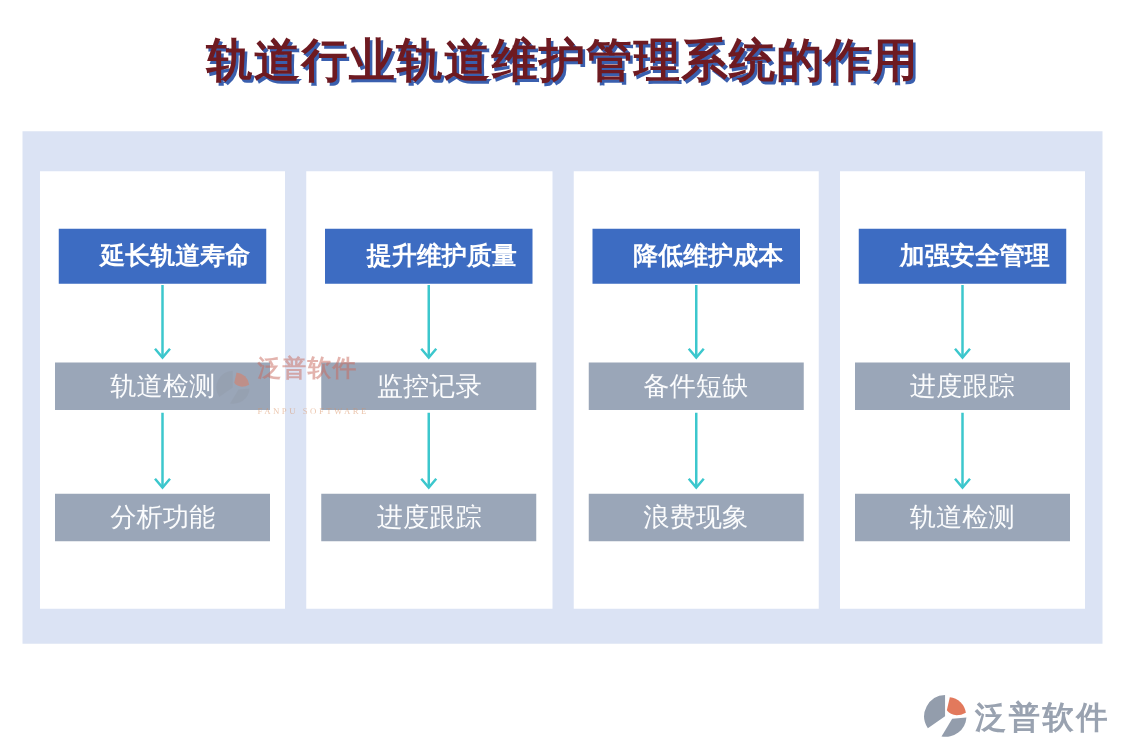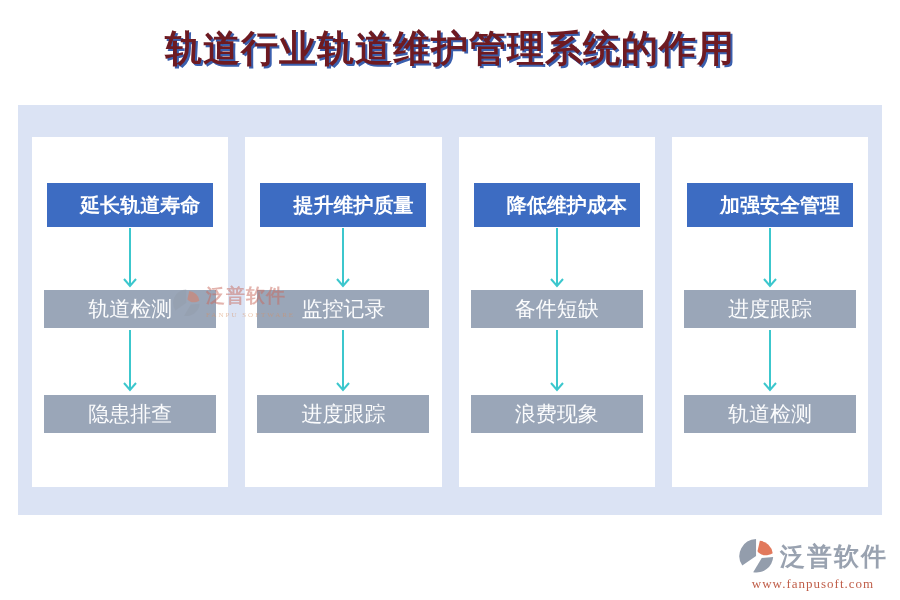--- a/index.html
+++ b/index.html
@@ -46,21 +46,21 @@
     position:absolute;left:172px;top:286px;
     display:flex;align-items:center;opacity:0.5;pointer-events:none;
   }
   .watermark .wm-text{margin-left:4px;line-height:1;}
   .watermark .wm-brand{
     font-size:19px;font-weight:bold;color:var(--watermarkText,#c96a5e);
     letter-spacing:1px;
   }
   .watermark .wm-sub{
     font-size:7px;color:var(--watermarkSub,#d88e5e);
-    letter-spacing:2px;margin-top:7px;
+    letter-spacing:2px;margin-top:21px;
   }
   .footer-logo{
     position:absolute;right:12px;bottom:8px;text-align:center;
   }
   .footer-row{display:flex;align-items:center;justify-content:flex-end;}
   .footer-brand{
     font-size:25px;font-weight:bold;color:var(--footerBrand,#99a2b0);
     letter-spacing:2px;margin-left:4px;
   }
   .footer-url{
@@ -80,21 +80,21 @@
       <div class="header-box">延长轨道寿命</div>
       <svg class="flow-arrow" width="16" height="60" viewBox="0 0 16 60">
           <line x1="8" y1="0" x2="8" y2="57"></line>
           <polyline points="2,51 8,58 14,51"></polyline>
         </svg>
       <div class="item-box">轨道检测</div>
       <svg class="flow-arrow second" width="16" height="62" viewBox="0 0 16 62">
           <line x1="8" y1="0" x2="8" y2="59"></line>
           <polyline points="2,53 8,60 14,53"></polyline>
         </svg>
-      <div class="item-box">隐患排查</div>
+      <div class="item-box">分析功能</div>
     </div>
 
     <div class="card">
       <div class="header-box">提升维护质量</div>
       <svg class="flow-arrow" width="16" height="60" viewBox="0 0 16 60">
           <line x1="8" y1="0" x2="8" y2="57"></line>
           <polyline points="2,51 8,58 14,51"></polyline>
         </svg>
       <div class="item-box">监控记录</div>
       <svg class="flow-arrow second" width="16" height="62" viewBox="0 0 16 62">
@@ -149,14 +149,13 @@
 
 <div class="footer-logo">
   <div class="footer-row">
     <svg width="38" height="38" viewBox="0 0 40 40">
       <path fill="#939dac" d="M19 2 A18 18 0 0 0 4.5 30 L19 20 Z"></path>
       <path fill="#e2795c" d="M23 4 a15 15 0 0 1 13.5 13 c-6.5 3.5 -13 2.5 -16 -2 z"></path>
       <path fill="#939dac" d="M37 21 a17.5 17.5 0 0 1 -21 16 l9 -15 z"></path>
     </svg>
     <span class="footer-brand">泛普软件</span>
   </div>
-  <div class="footer-url">www.fanpusoft.com</div>
 </div>
 
 </body></html>

